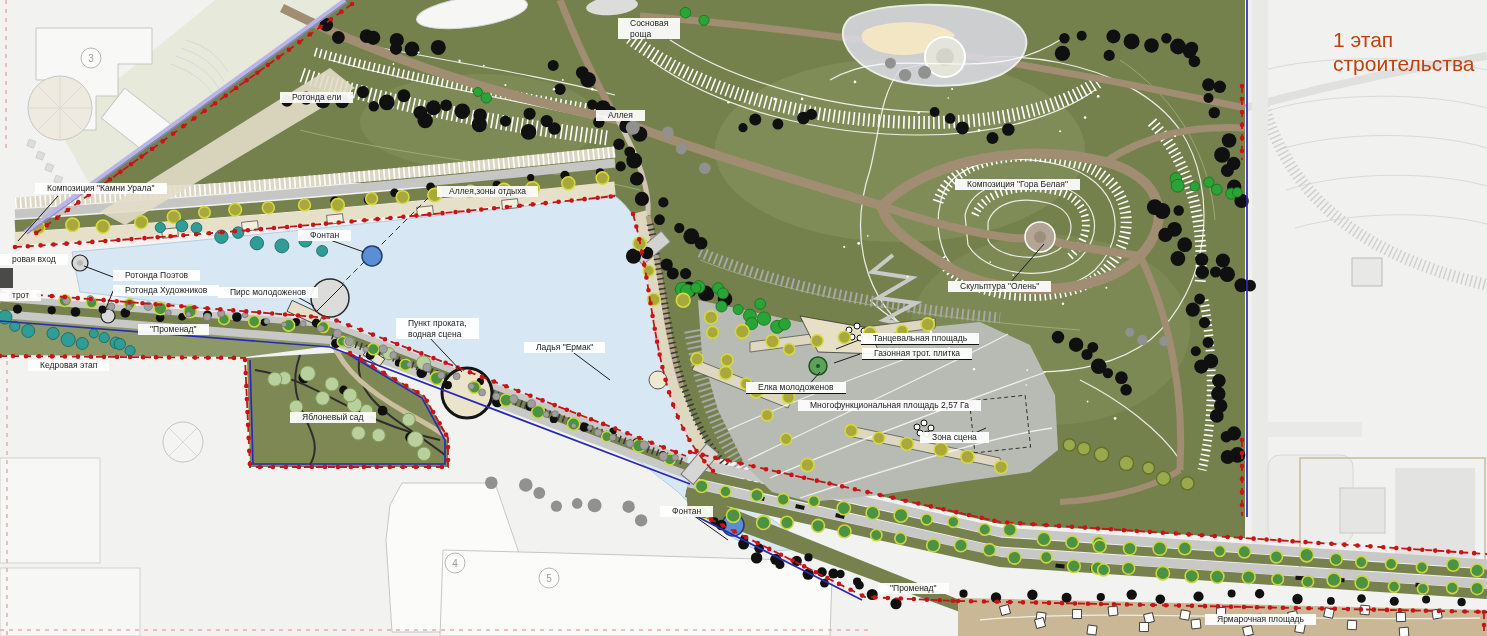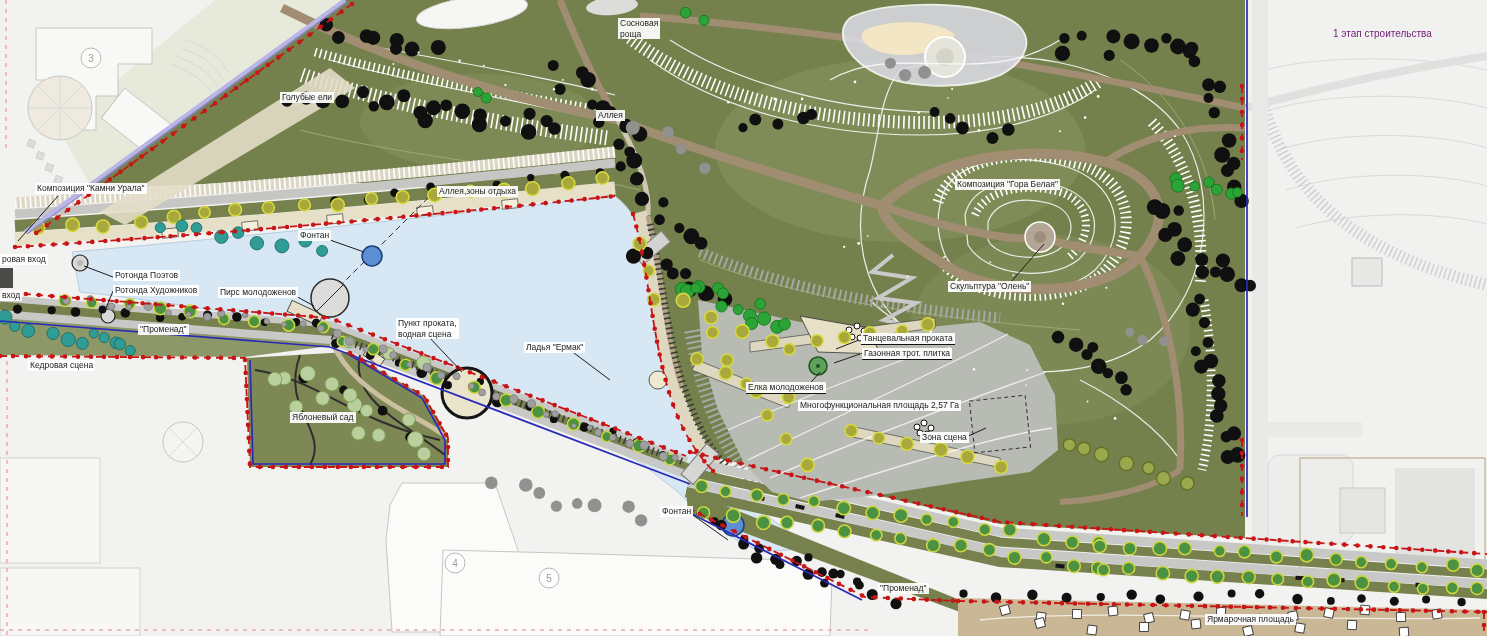--- a/index.html
+++ b/index.html
@@ -16,23 +16,23 @@
   .hg{fill:none;stroke:#a7a7a5;stroke-dasharray:2 3.4}
   .ct{fill:none;stroke:#fff;stroke-width:1.2;opacity:.85}
   .cg{fill:none;stroke:#9db47a;stroke-width:1;opacity:.8}
   .pw{fill:none;stroke:#a18d71}
   .pl{fill:none;stroke:#cfc5b2}
   .ld{stroke:#1c1c1c;stroke-width:1;fill:none}
   .wc{fill:none;stroke:#fff;stroke-width:1.3;opacity:.75}
   .fr{fill:none;stroke:#d9d9d8}
   
   .lbl{position:absolute;background:rgba(255,255,255,.93);color:#222;
-       font-size:8.5px;line-height:1.25;padding:0 2px;white-space:pre-line;z-index:5}
+       font-size:8.5px;line-height:1.25;padding:0 12px;white-space:pre-line;z-index:5}
   .lbl.u{border-bottom:1px solid #111}
-  .ttl{position:absolute;color:#701a75;font-size:10px;z-index:5}
+  .ttl{position:absolute;color:#c2410c;font-size:21px;z-index:5}
 </style>
 </head>
 <body>
 
 <div id="stage">
 <svg id="map-svg" width="1487" height="636" viewBox="0 0 1487 636" xmlns="http://www.w3.org/2000/svg">
 
   <rect width="1487" height="636" fill="#f2f2f1"></rect>
 
   <g>
@@ -891,39 +891,39 @@
     <circle cx="455" cy="563" r="10" fill="rgba(255,255,255,.5)" stroke="#b8b8b6"></circle>
     <text x="455" y="566.5">4</text>
     <circle cx="549" cy="578" r="10" fill="rgba(255,255,255,.5)" stroke="#b8b8b6"></circle>
     <text x="549" y="581.5">5</text>
   </g>
 </svg>
 
   <div class="ttl" style="left:1333px;top:28px">1 этап строительства</div>
   <div class="lbl" style="left:35px;top:183px">Композиция "Камни Урала"</div>
   <div class="lbl" style="left:0px;top:254px">ровая вход</div>
-  <div class="lbl" style="left:0px;top:290px">вход</div>
+  <div class="lbl" style="left:0px;top:290px">трот</div>
   <div class="lbl" style="left:113px;top:270px">Ротонда Поэтов</div>
   <div class="lbl" style="left:113px;top:285px">Ротонда Художников</div>
   <div class="lbl" style="left:218px;top:287px">Пирс молодоженов</div>
   <div class="lbl" style="left:298px;top:230px">Фонтан</div>
   <div class="lbl" style="left:138px;top:324px">"Променад"</div>
-  <div class="lbl" style="left:28px;top:360px">Кедровая сцена</div>
+  <div class="lbl" style="left:28px;top:360px">Кедровая этап</div>
   <div class="lbl" style="left:396px;top:318px">Пункт проката,
 водная сцена</div>
   <div class="lbl" style="left:524px;top:342px">Ладья "Ермак"</div>
   <div class="lbl" style="left:290px;top:412px">Яблоневый сад</div>
   <div class="lbl" style="left:437px;top:186px">Аллея,зоны отдыха</div>
-  <div class="lbl" style="left:280px;top:92px">Голубые ели</div>
+  <div class="lbl" style="left:280px;top:92px">Ротонда ели</div>
   <div class="lbl" style="left:596px;top:110px">Аллея</div>
   <div class="lbl" style="left:618px;top:18px">Сосновая
 роща</div>
   <div class="lbl" style="left:955px;top:179px">Композиция "Гора Белая"</div>
   <div class="lbl" style="left:948px;top:281px">Скульптура "Олень"</div>
-  <div class="lbl u" style="left:861px;top:333px">Танцевальная проката</div>
+  <div class="lbl u" style="left:861px;top:333px">Танцевальная площадь</div>
   <div class="lbl u" style="left:862px;top:348px">Газонная трот. плитка</div>
   <div class="lbl u" style="left:746px;top:382px">Елка молодоженов</div>
   <div class="lbl" style="left:798px;top:400px">Многофункциональная площадь 2,57 Га</div>
   <div class="lbl" style="left:920px;top:432px">Зона сцена</div>
   <div class="lbl" style="left:660px;top:506px">Фонтан</div>
   <div class="lbl" style="left:878px;top:583px">"Променад"</div>
   <div class="lbl" style="left:1205px;top:614px">Ярмарочная площадь</div>
 </div>
 
 </body></html>

